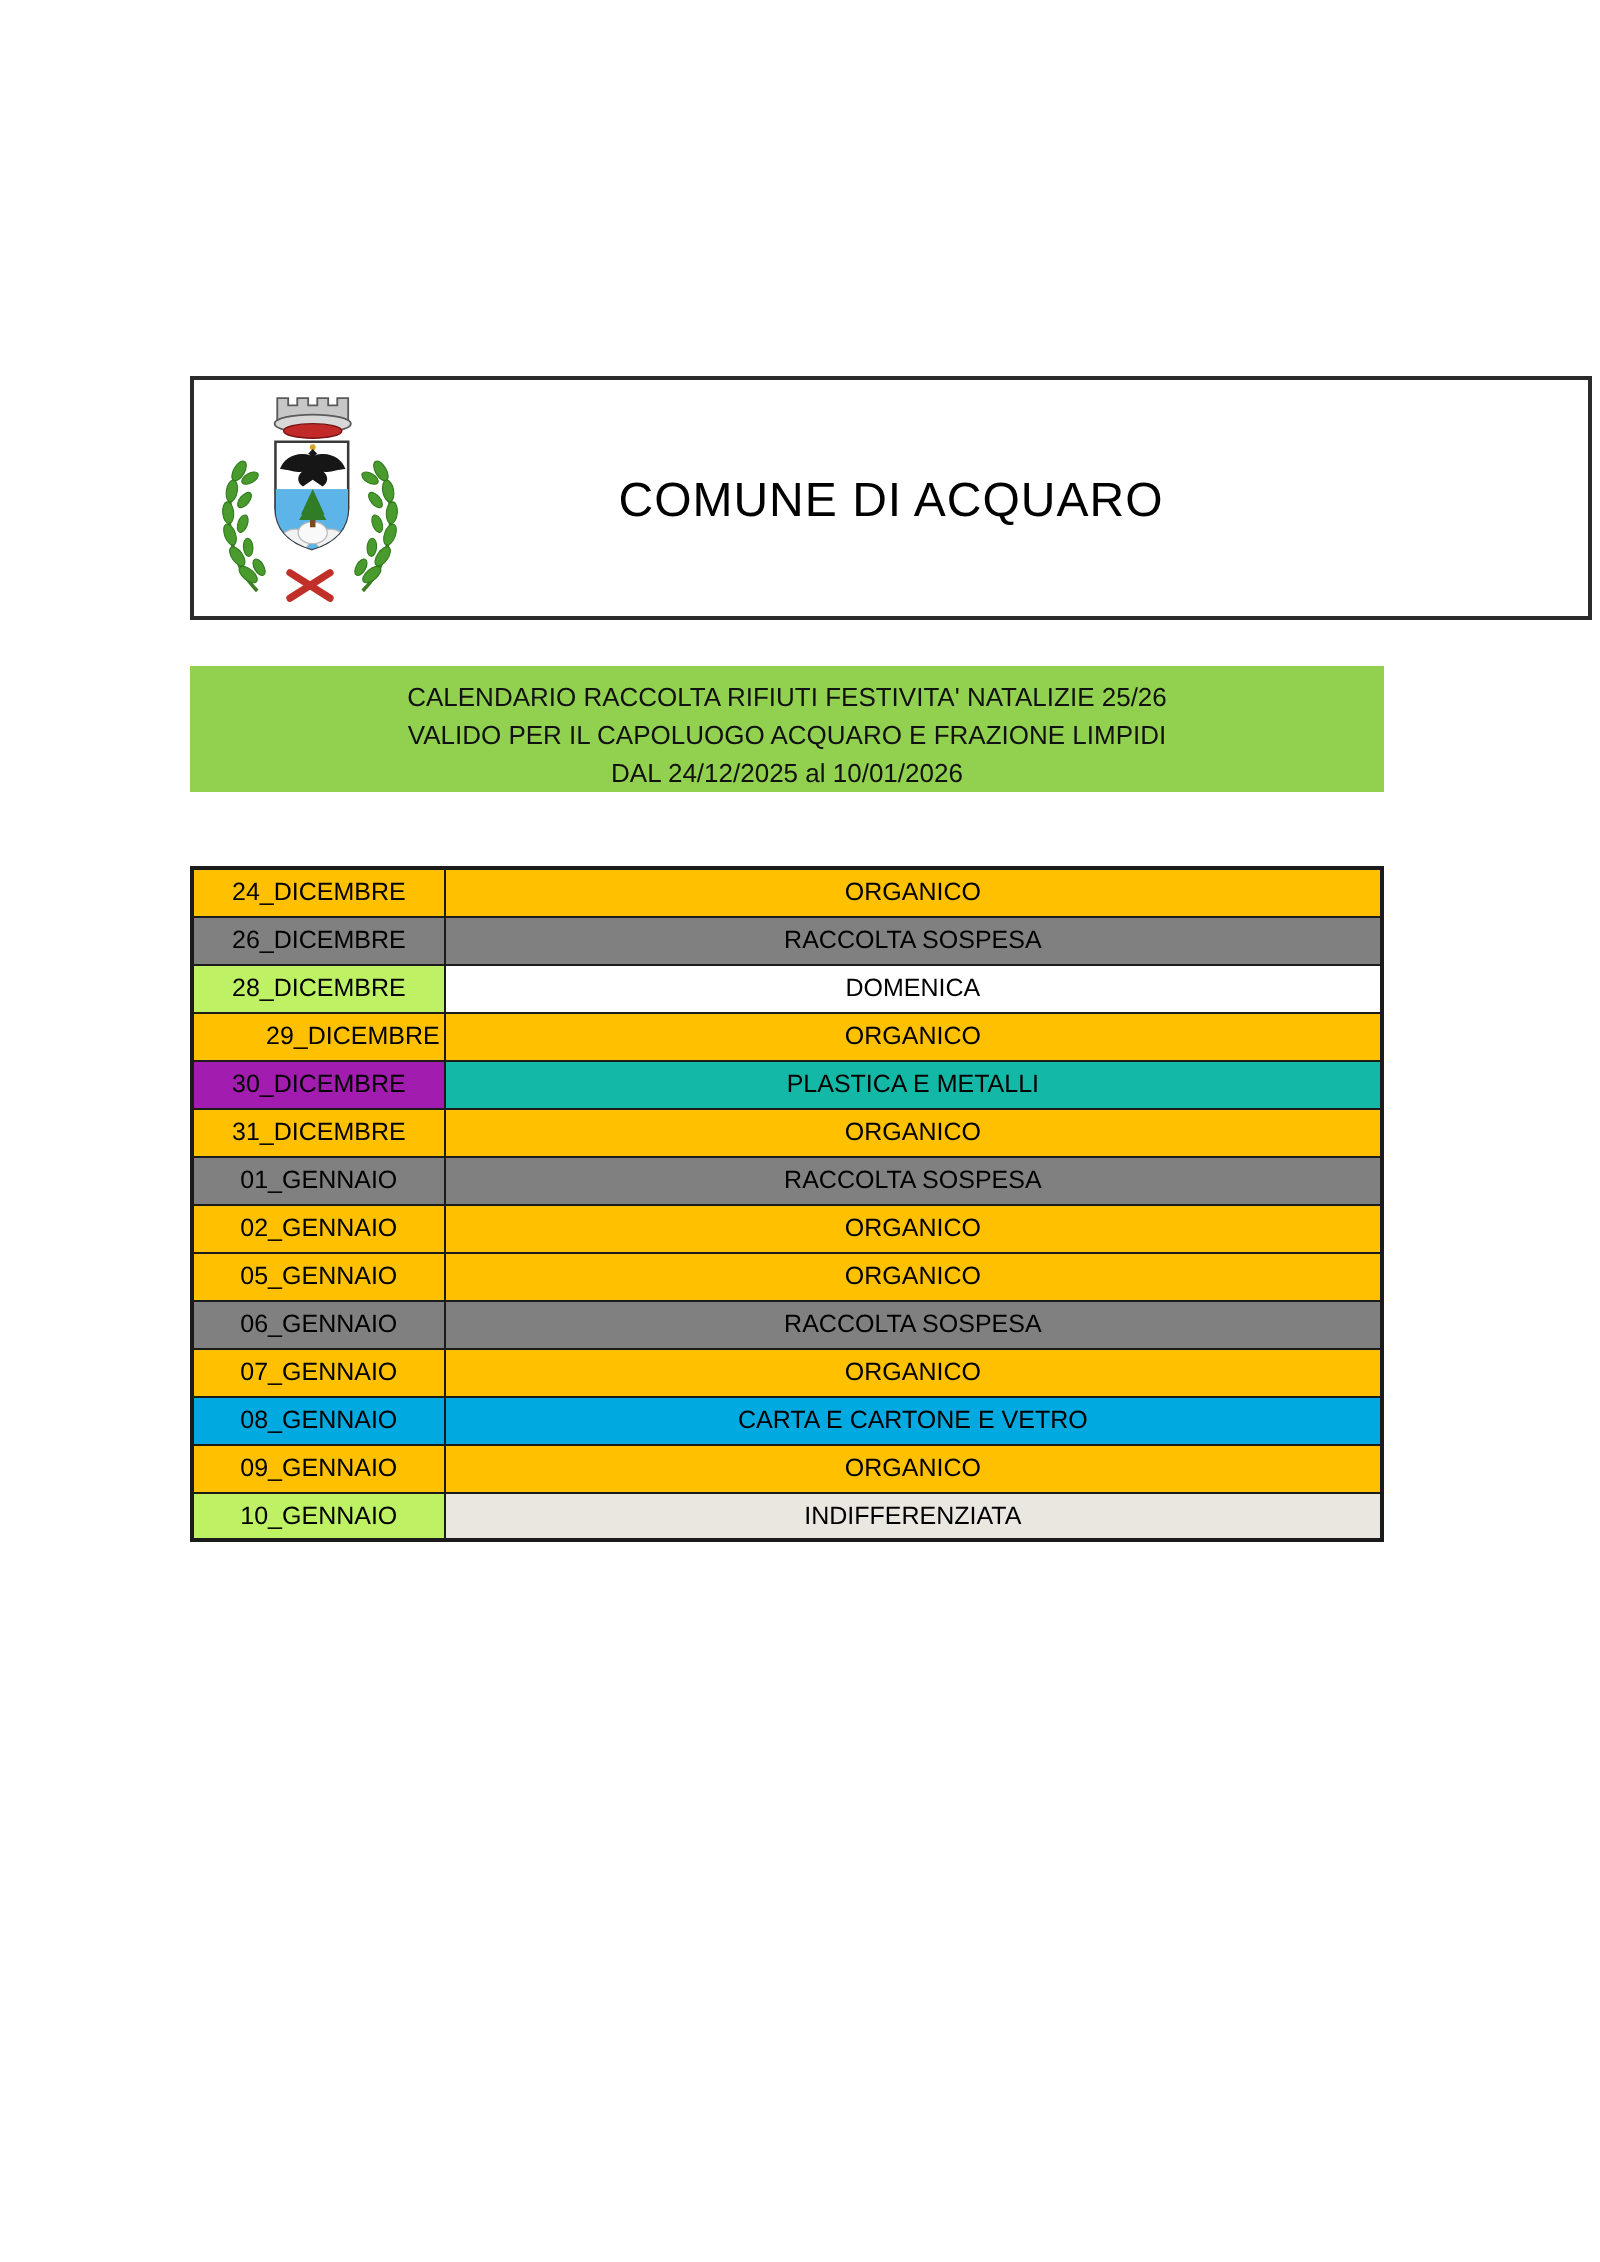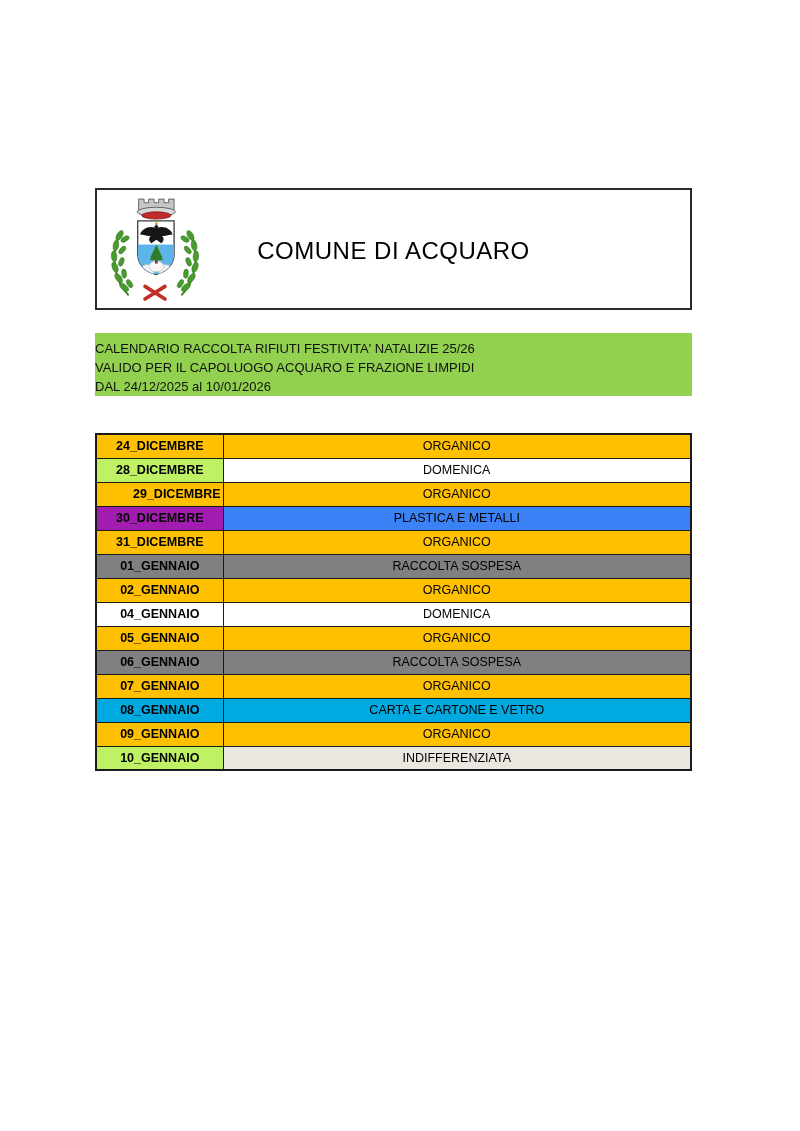--- a/index.html
+++ b/index.html
@@ -1,44 +1,44 @@
 <!DOCTYPE html>
 <html><head>
 <meta charset="utf-8">
 <style>
   html,body { margin:0; padding:0; }
   body {
     width:800px; height:1131px; background:#ffffff;
     font-family:"Liberation Sans", sans-serif; position:relative; overflow:hidden;
   }
   .header-box {
-    position:absolute; left:95px; top:188px; width:597px; height:122px;
+    position:absolute; left:95px; top:188px; width:701px; height:122px;
     border:2px solid #2b2b2b; box-sizing:border-box; background:#ffffff;
   }
   .crest { position:absolute; left:8px; top:2px; width:100px; height:116px; }
   .page-title {
     position:absolute; left:0; right:0; top:47px; text-align:center;
     font-size:24px; letter-spacing:0.5px; color:#000;
   }
   .banner {
     position:absolute; left:95px; top:333px; width:597px; height:63px;
     background:#92D050; box-sizing:border-box; padding-top:6px;
-    text-align:left; color:#111;
+    text-align:center; color:#111;
   }
   .banner-line { font-size:13px; line-height:19px; }
   .calendar {
     position:absolute; left:95px; top:433px; width:597px;
     border-collapse:collapse; border:2px solid #1b1b1b;
   }
   .calendar td {
     border:1px solid #1b1b1b; height:24px; padding:0 2px;
     text-align:center; vertical-align:middle;
     font-size:12.5px; color:#000; box-sizing:border-box;
   }
-  .calendar td.date-cell { width:121px;font-weight:bold; }
+  .calendar td.date-cell { width:121px; }
 </style>
 </head>
 <body>
 
 <div class="header-box">
   <svg class="crest" viewBox="0 0 110 124" aria-hidden="true">
 
     <g fill="#4a9b2d" stroke="#2f7a1c" stroke-width="0.6">
       <g>
         <path d="M26,112 C10,96 6,68 16,44" fill="none" stroke="#3c7d22" stroke-width="2"></path>
@@ -114,57 +114,57 @@
 </div>
 
 <table class="calendar">
   <tbody>
   <tr>
     <td class="date-cell" style="background: rgb(255, 192, 0);">24_DICEMBRE</td>
     <td class="service-cell" style="background: rgb(255, 192, 0);">ORGANICO</td>
   </tr>
 
 
+  <tr>
+    <td class="date-cell" style="background: rgb(128, 128, 128);">26_DICEMBRE</td>
+    <td class="service-cell" style="background: rgb(128, 128, 128);">RACCOLTA SOSPESA</td>
+  </tr>
 
 
   <tr>
     <td class="date-cell" style="background: #bef264;">28_DICEMBRE</td>
     <td class="service-cell" style="background: rgb(255, 255, 255);">DOMENICA</td>
   </tr>
 
   <tr>
     <td class="date-cell" style="background: rgb(255, 192, 0); padding-left: 36px;">29_DICEMBRE</td>
     <td class="service-cell" style="background: rgb(255, 192, 0);">ORGANICO</td>
   </tr>
 
   <tr>
     <td class="date-cell" style="background: #a21caf;">30_DICEMBRE</td>
-    <td class="service-cell" style="background: #3b82f6; text-align: center;">PLASTICA E METALLI</td>
+    <td class="service-cell" style="background: #14b8a6; text-align: center;">PLASTICA E METALLI</td>
   </tr>
 
   <tr>
     <td class="date-cell" style="background: rgb(255, 192, 0); margin-top: 32px;">31_DICEMBRE</td>
     <td class="service-cell" style="background: rgb(255, 192, 0);">ORGANICO</td>
   </tr>
 
   <tr>
     <td class="date-cell" style="background: rgb(128, 128, 128);">01_GENNAIO</td>
     <td class="service-cell" style="background: rgb(128, 128, 128);">RACCOLTA SOSPESA</td>
   </tr>
 
   <tr>
     <td class="date-cell" style="background: rgb(255, 192, 0);">02_GENNAIO</td>
     <td class="service-cell" style="background: rgb(255, 192, 0);">ORGANICO</td>
   </tr>
 
 
-  <tr>
-    <td class="date-cell" style="background: rgb(255, 255, 255);">04_GENNAIO</td>
-    <td class="service-cell" style="background: rgb(255, 255, 255);">DOMENICA</td>
-  </tr>
 
   <tr>
     <td class="date-cell" style="background: rgb(255, 192, 0);">05_GENNAIO</td>
     <td class="service-cell" style="background: rgb(255, 192, 0);">ORGANICO</td>
   </tr>
 
   <tr>
     <td class="date-cell" style="background: rgb(128, 128, 128);">06_GENNAIO</td>
     <td class="service-cell" style="background: rgb(128, 128, 128);">RACCOLTA SOSPESA</td>
   </tr>

